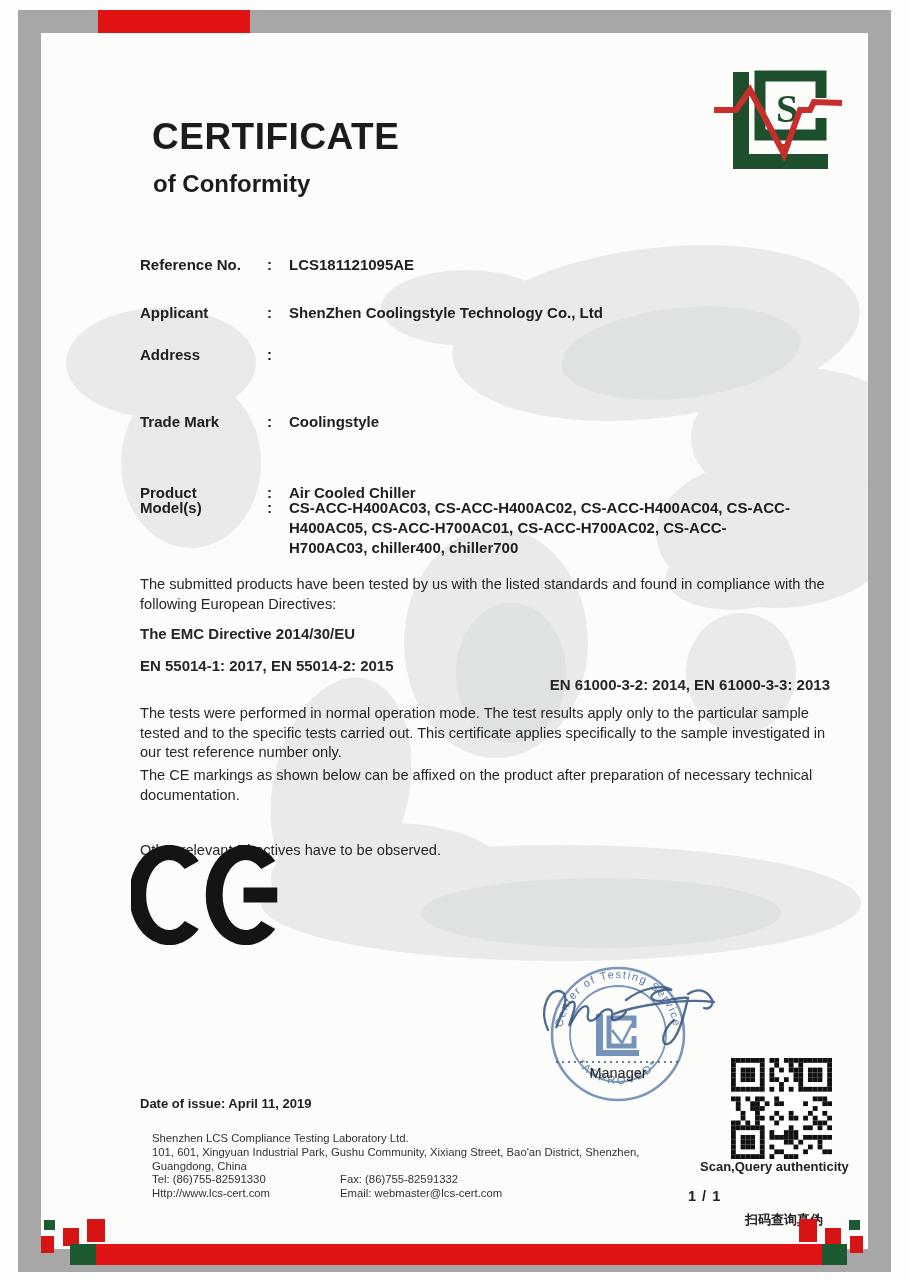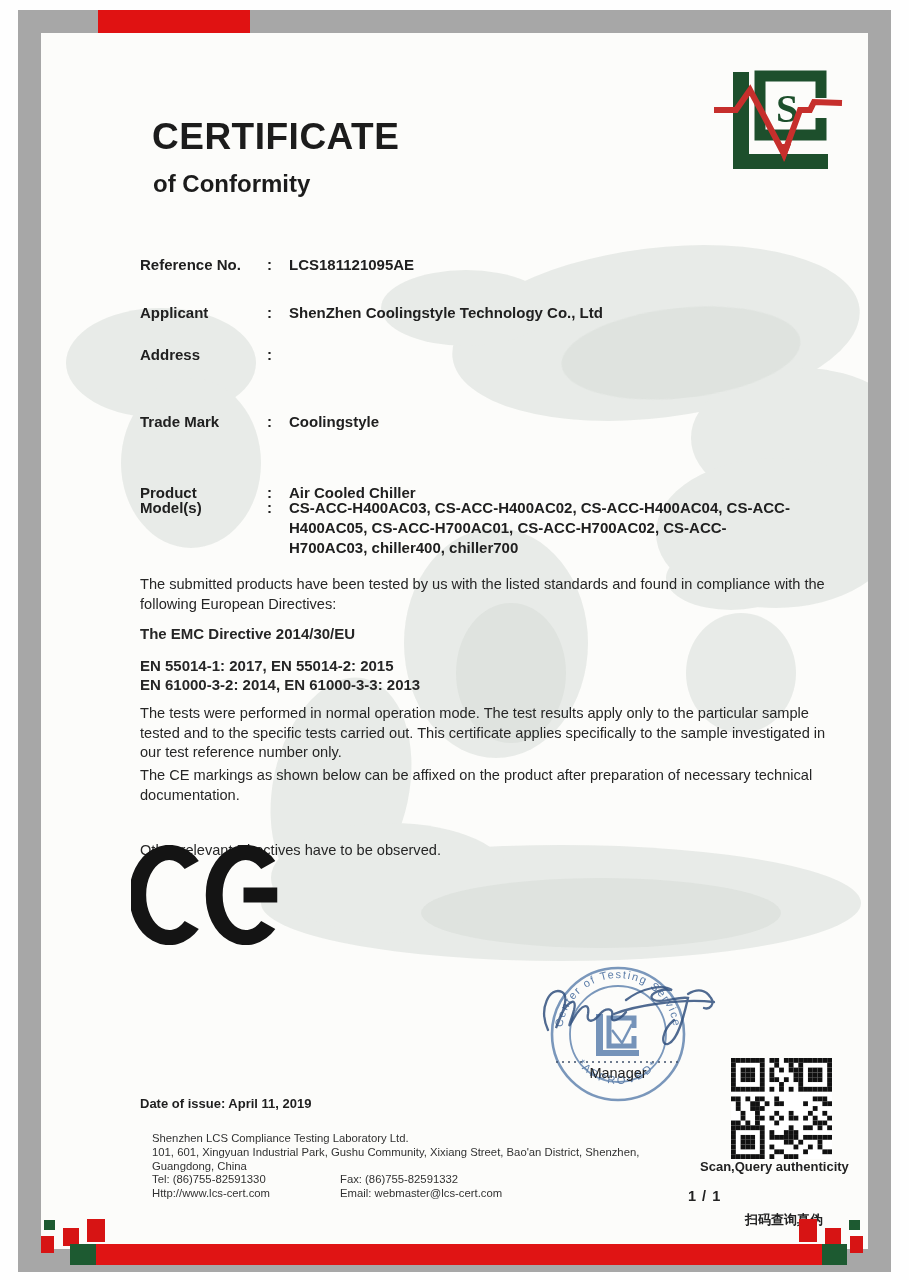--- a/index.html
+++ b/index.html
@@ -105,21 +105,21 @@
     </div>
     <div class="frow" style="top:498px;">
       <span class="lab">Model(s)</span>
       <span class="sep">:</span>
       <span class="val">CS-ACC-H400AC03, CS-ACC-H400AC02, CS-ACC-H400AC04, CS-ACC-H400AC05, CS-ACC-H700AC01, CS-ACC-H700AC02, CS-ACC-H700AC03, chiller400, chiller700</span>
     </div>
 
     <div class="body-p" style="top:575px;">The submitted products have been tested by us with the listed standards and found in compliance with the following European Directives:</div>
     <div class="body-p bold-p" style="top:624px;">The EMC Directive 2014/30/EU</div>
     <div class="body-p bold-p" style="top:656px;line-height:19px;">EN 55014-1: 2017, EN 55014-2: 2015</div>
-    <div class="body-p bold-p" style="top:675px;line-height:19px;">EN 61000-3-2: 2014, EN 61000-3-3: 2013</div>
+    <div class="body-p bold-p" style="top:675px;line-height:19px;text-align:right;">EN 61000-3-2: 2014, EN 61000-3-3: 2013</div>
     <div class="body-p" style="top:704px;">The tests were performed in normal operation mode. The test results apply only to the particular sample tested and to the specific tests carried out. This certificate applies specifically to the sample investigated in our test reference number only.</div>
     <div class="body-p" style="top:766px;">The CE markings as shown below can be affixed on the product after preparation of necessary technical documentation.</div>
     <div class="body-p" style="top:841px;">Other relevant Directives have to be observed.</div>
 
     <svg class="abs" style="left:131px;top:845px;" width="180" height="100" viewBox="0 0 160 100" preserveAspectRatio="none">
       <g fill="none" stroke="#141414" stroke-width="15">
         <path d="M 54,20 A 28,42 0 0 0 6,50 A 28,42 0 0 0 54,80"></path>
         <path d="M 122,20 A 28,42 0 0 0 74,50 A 28,42 0 0 0 122,80"></path>
         <path d="M 100,50 H 130"></path>
       </g>

